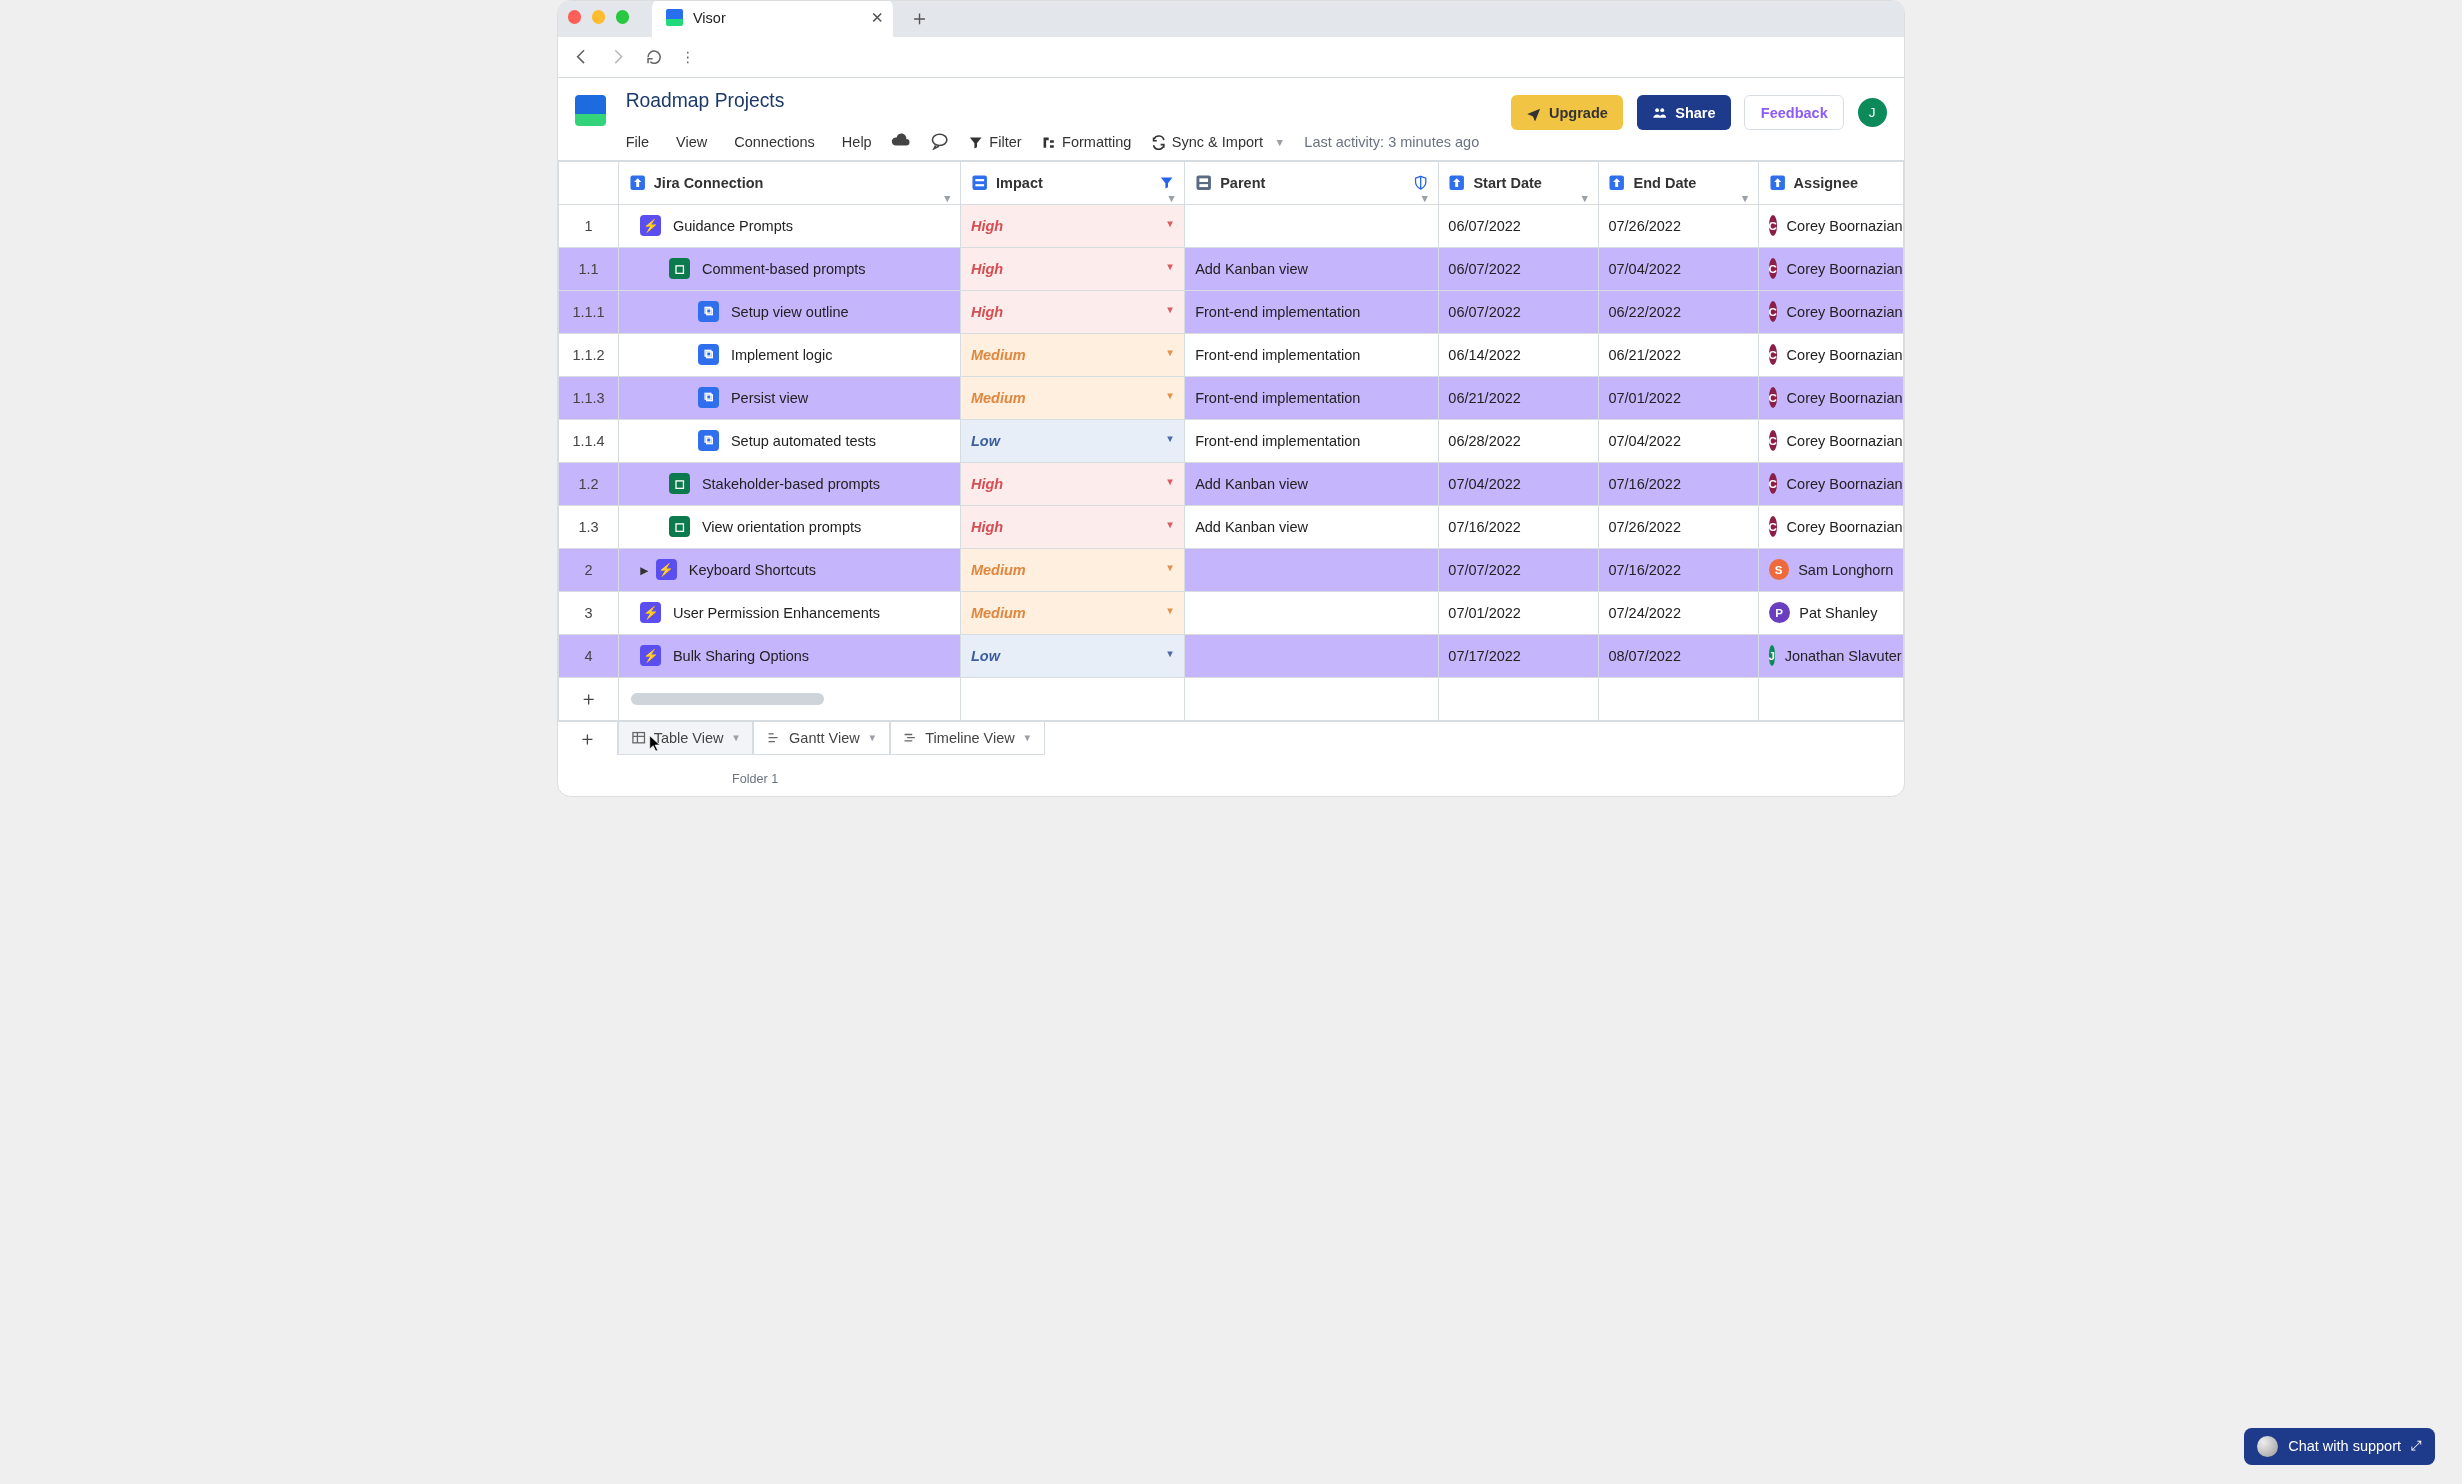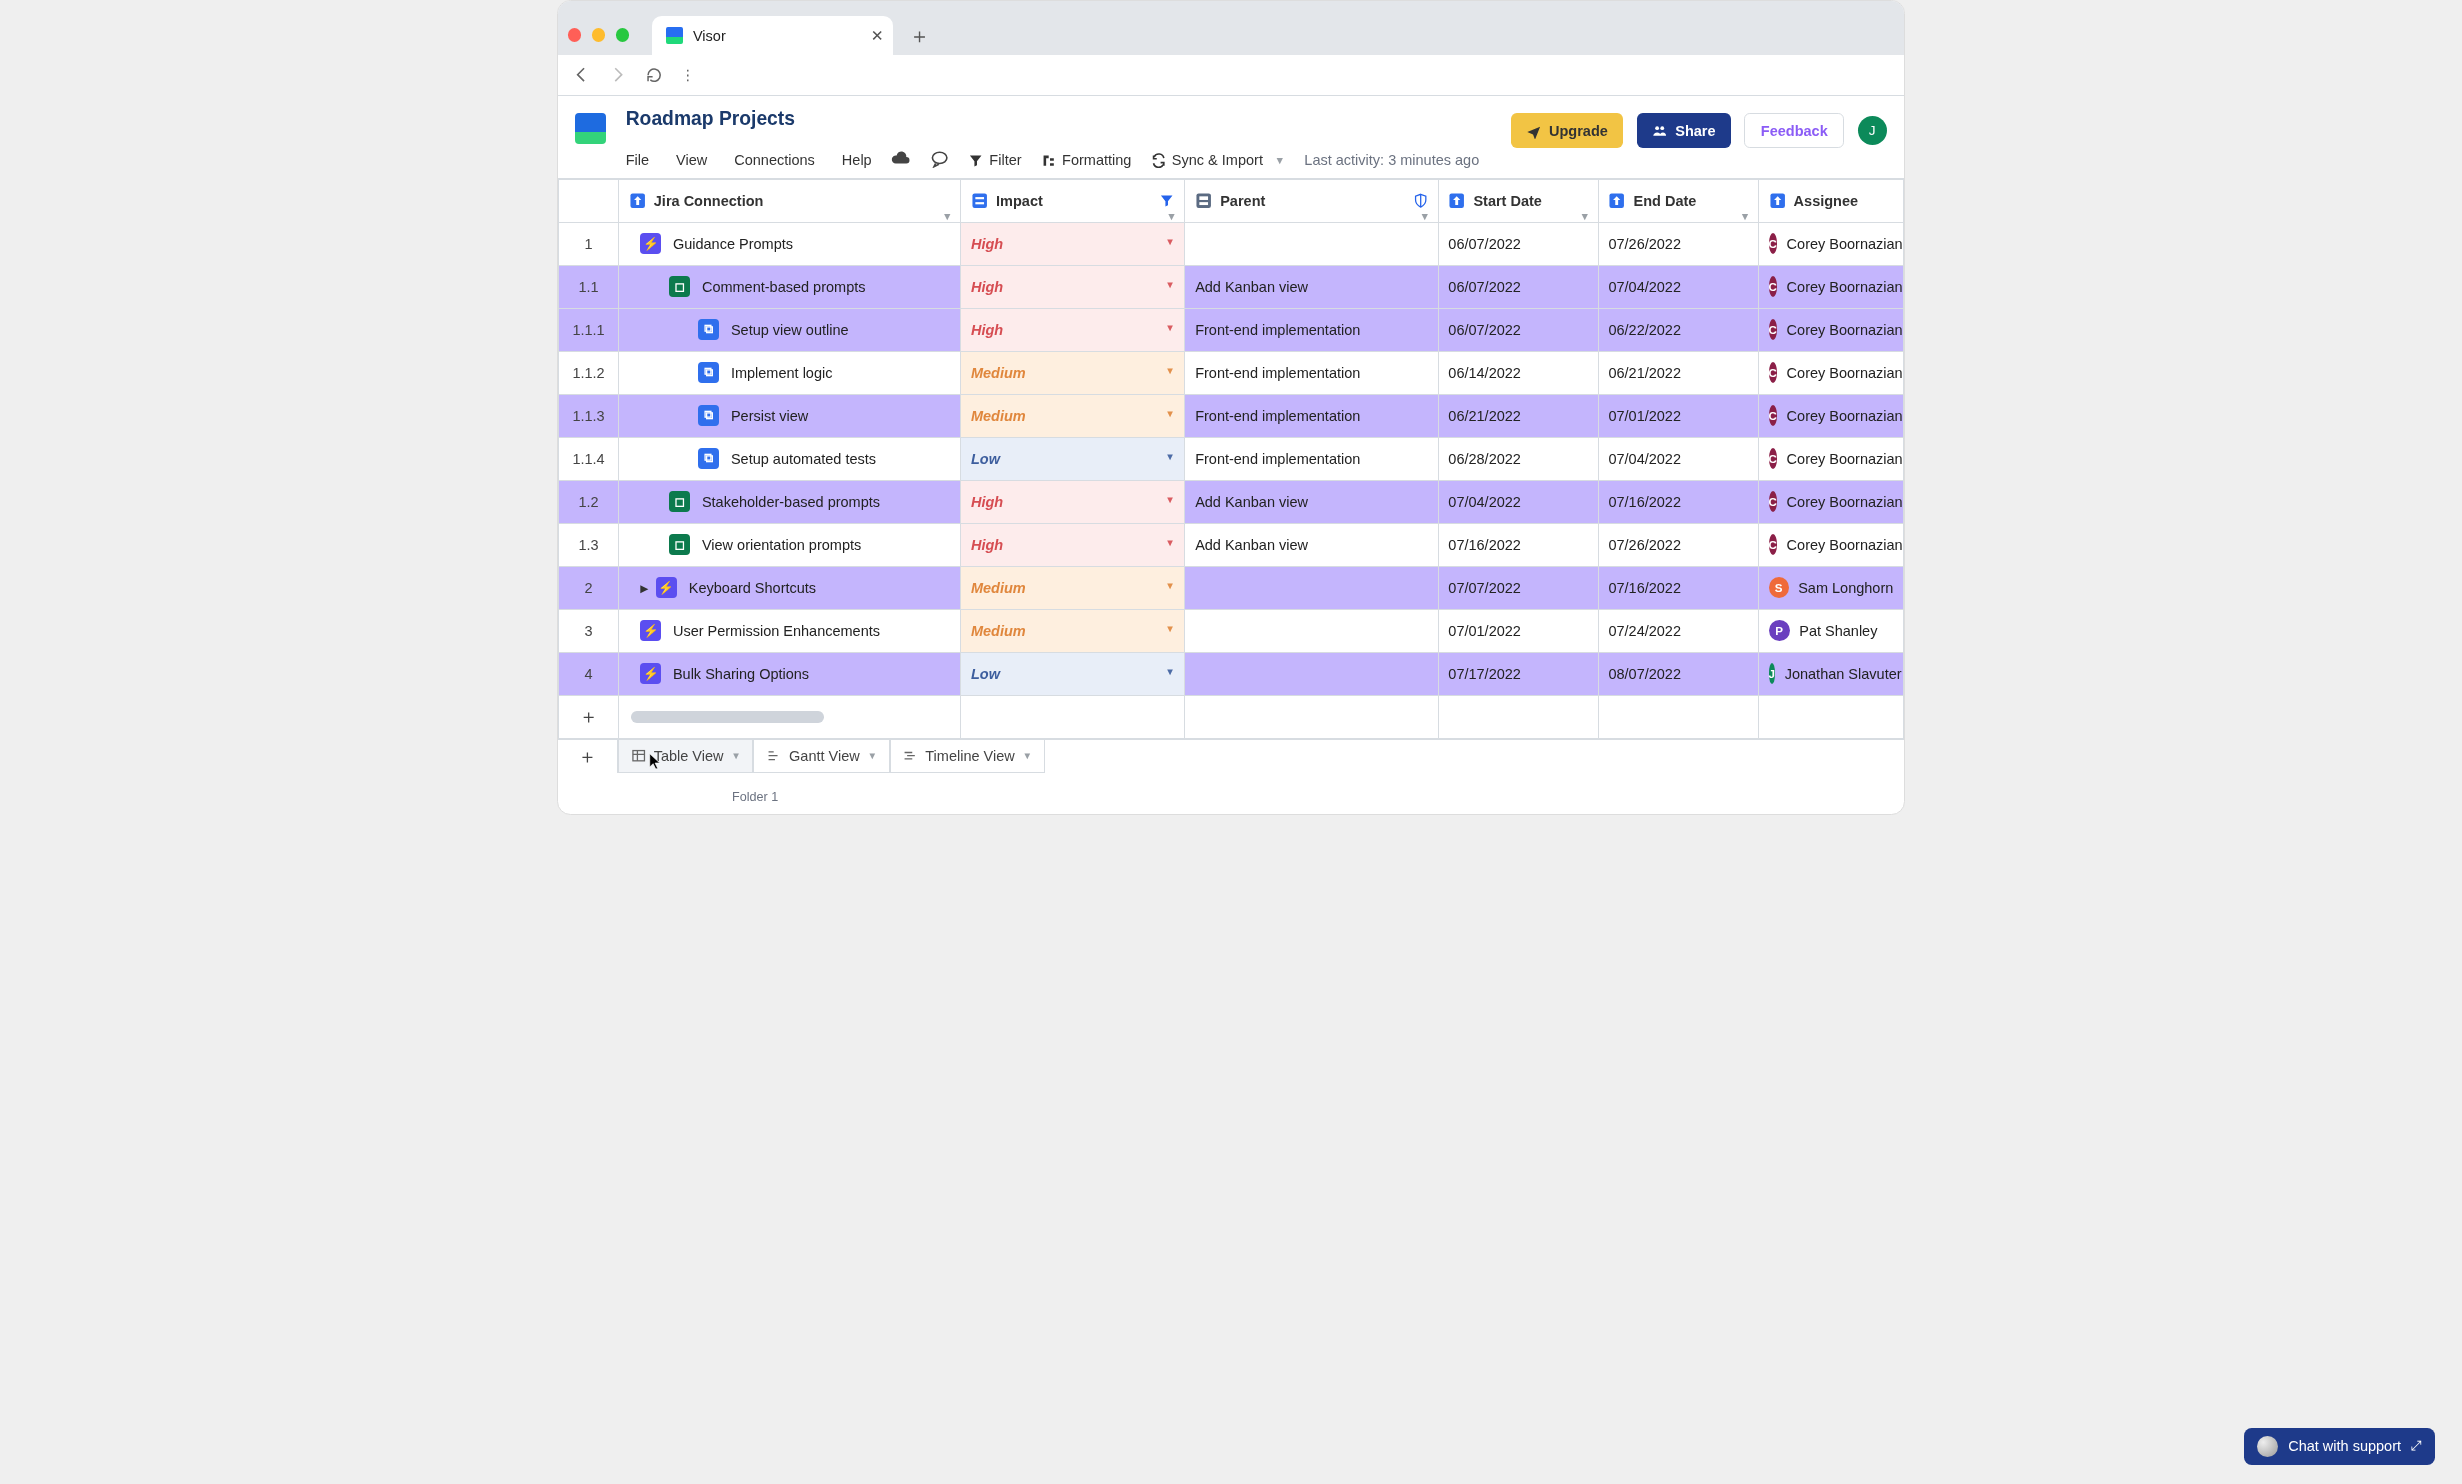--- a/index.html
+++ b/index.html
@@ -11,39 +11,39 @@
     --high-bg:#fdecec; --high-fg:#d64d52;
     --med-bg:#feefdf;  --med-fg:#e0873d;
     --low-bg:#e8eef8;  --low-fg:#3d5e9e;
   }
   *{box-sizing:border-box;font-family:-apple-system,Segoe UI,Helvetica,Arial,sans-serif}
   html,body{margin:0;height:100%}
   body{background:#efefef;color:var(--text);font-size:14.5px}
 
   
   .chrome{background:#fff;border-radius:13.5px;overflow:hidden;margin:0 auto;max-width:1348px;border:1px solid #ddd}
-  .tab-strip{background:var(--grey-tab);height:54px;display:flex;align-items:flex-end;padding:0 9.7px;position:relative}
+  .tab-strip{background:var(--grey-tab);height:36px;display:flex;align-items:flex-end;padding:0 9.7px;position:relative}
   .traffic{display:flex;gap:10.6px;align-items:center;margin-right:23px;margin-bottom:13.5px}
   .dot{width:13.5px;height:13.5px;border-radius:50%}
   .tab{background:#fff;border-radius:9.7px 9.7px 0 0;height:39px;display:flex;align-items:center;gap:9.7px;padding:0 35px 0 13.5px;position:relative;min-width:241px}
   .favicon{width:17.4px;height:17.4px;background:linear-gradient(#276ef1 60%, #1fd97a 60%);border-radius:1.9px}
   .tab-x{position:absolute;right:9.7px;font-size:15.4px;color:#555}
   .new-tab{width:29px;height:29px;display:flex;align-items:center;justify-content:center;font-size:21px;color:#555;margin:0 0 4.8px 11.6px}
 
   .addr{height:41px;background:#fff;display:flex;align-items:center;gap:17.4px;padding:0 13.5px;border-bottom:1px solid var(--border)}
   .nav-ico{color:#666;display:flex;align-items:center;justify-content:center}
   .nav-ico.dim{color:#bcbcbc}
   .url-bar{flex:1;background:var(--grey-bg);border-radius:19.3px;height:29px;display:flex;align-items:center;gap:9.7px;padding:0 13.5px;color:#555}
   .url-bar .star{margin-left:auto;color:#888}
 
   
   .app-hdr{display:flex;align-items:flex-start;gap:19.3px;padding:11.6px 17.4px 0 17.4px}
   .logo{width:31px;height:31px;background:linear-gradient(#1e6be0 62%, #33d37a 62%);border-radius:3.9px;margin-top:5.8px}
   .app-left{flex:1}
-  .title{font-size:19.3px;font-weight:700;color:var(--navy)}
+  .title{font-size:19.3px;font-weight:400;color:var(--navy)}
   .menus{display:flex;align-items:flex-end;gap:19.3px;margin-top:9.7px;color:#333;font-size:14.5px;height:29px}
   .menus .grp{display:flex;align-items:center;gap:27px}
   .menus .ico-grp{display:flex;align-items:center;gap:19.3px;color:#444}
   .tool{display:flex;align-items:center;gap:5.8px}
   .activity{color:var(--muted);white-space:nowrap}
   .btn{height:35px;border-radius:5.8px;padding:0 15.4px;display:flex;align-items:center;gap:7.7px;font-weight:600}
   .btn.upgrade{background:var(--yellow);color:#333}
   .btn.share{background:var(--blue-dark);color:#fff}
   .btn.feedback{background:#fff;border:1px solid var(--border);color:#8b5cf6}
   .avatar{width:29px;height:29px;border-radius:50%;display:flex;align-items:center;justify-content:center;color:#fff;font-size:13.5px}

